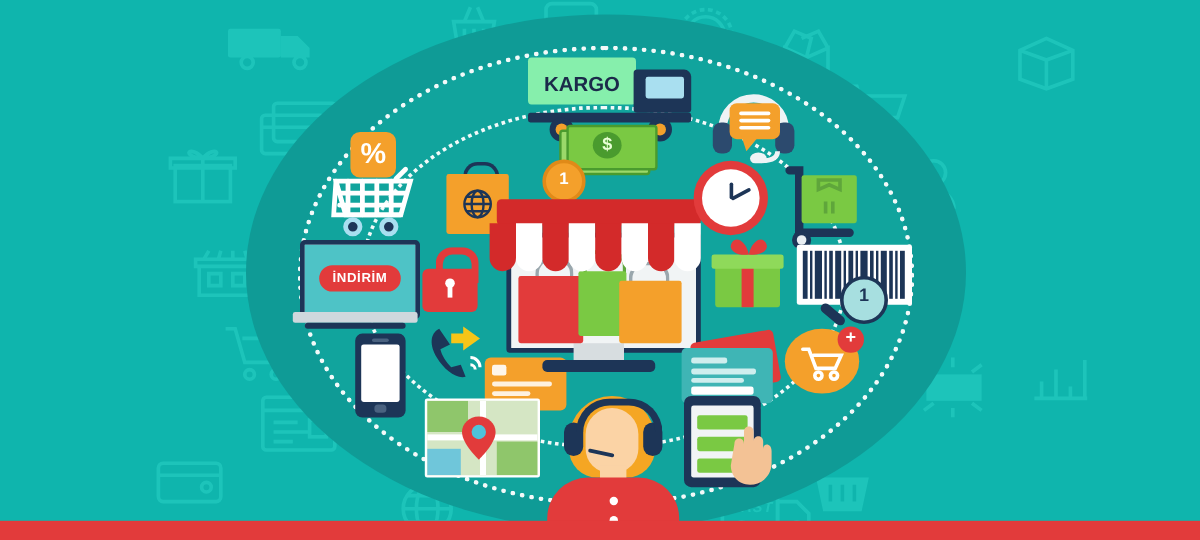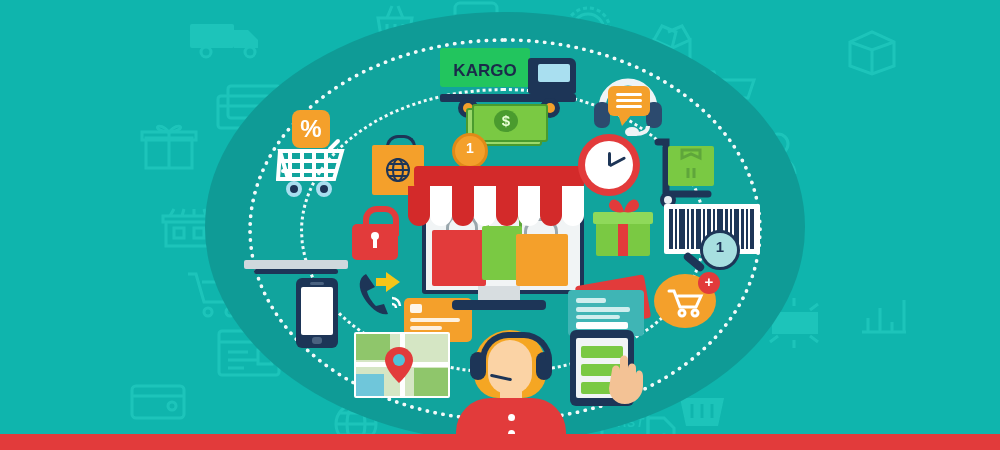--- a/index.html
+++ b/index.html
@@ -23,21 +23,21 @@
   .ring.r2{left:300px;top:88px;width:400px;height:280px;}
 
   
   .redband{position:absolute;left:0;bottom:0;width:1000px;height:16px;background:#e23b3b;}
 
   
   .obj{position:absolute;}
 
   
   #kargo{left:440px;top:44px;width:140px;height:78px;}
-  #kargo .box{position:absolute;left:0;top:4px;width:90px;height:39px;background:#22c55e;border-radius:3px;}
+  #kargo .box{position:absolute;left:0;top:4px;width:90px;height:39px;background:#86efac;border-radius:3px;}
   #kargo .box span{display:block;text-align:center;line-height:46px;color:#1b2a4a;font-weight:bold;font-size:17px;}
   #kargo .cab{position:absolute;left:88px;top:14px;width:48px;height:36px;background:#1d3557;border-radius:3px 6px 3px 3px;}
   #kargo .win{position:absolute;left:98px;top:20px;width:32px;height:18px;background:#a9dff0;border-radius:2px;}
   #kargo .chassis{position:absolute;left:0;top:50px;width:136px;height:8px;background:#1d3557;border-radius:2px;}
   #kargo .wheel{position:absolute;top:54px;width:20px;height:20px;border-radius:50%;background:#1d3557;}
   #kargo .wheel i{position:absolute;left:5px;top:5px;width:10px;height:10px;border-radius:50%;background:#f4a02b;display:block;}
 
   
   #money{left:466px;top:100px;width:80px;height:46px;}
   #money .bill{position:absolute;background:#7ac943;border:2px solid #4a9b2e;border-radius:3px;}
@@ -380,20 +380,24 @@
     <div class="handle"></div>
     <div class="body"></div>
     <svg style="position:absolute;left:13px;top:24px;" width="26" height="26" viewBox="0 0 26 26" fill="none" stroke="#1d3557" stroke-width="2">
       <circle cx="13" cy="13" r="11"></circle>
         <ellipse cx="13" cy="13" rx="5" ry="11"></ellipse>
         <path d="M2 13 h22 M4 7 h18 M4 19 h18"></path>
     </svg>
   </div>
 
   <div class="obj" id="laptop">
+    <div class="scr">
+      <div class="inner"></div>
+      <div class="pill">İNDİRİM</div>
+    </div>
     <div class="base"></div>
     <div class="base2"></div>
   </div>
 
   <div class="obj" id="lock">
     <div class="sh"></div>
     <div class="body"></div>
     <div class="kh"></div>
     <div class="kh2"></div>
   </div>

